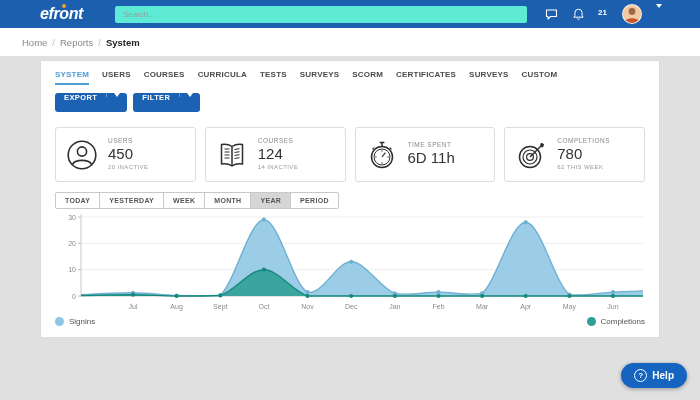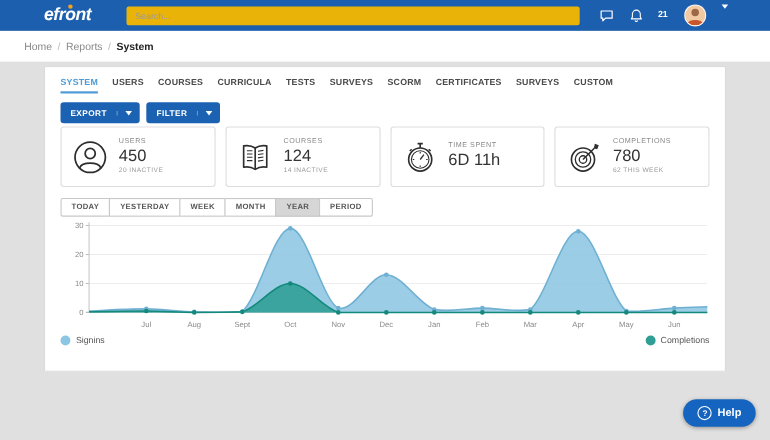--- a/index.html
+++ b/index.html
@@ -9,21 +9,21 @@
     -webkit-font-smoothing:antialiased;
   }
   
   .topbar{position:absolute;top:0;left:0;right:0;height:28px;background:var(--brand,#1c5fae);
     display:flex;align-items:center;z-index:5;}
   .logo{margin-left:40px;font-size:16px;font-weight:bold;color:#fff;letter-spacing:-.4px;display:flex;font-style:italic;}
   .logo .logo-o{position:relative;}
   .logo .logo-o::after{content:"";position:absolute;top:-1px;left:50%;transform:translateX(-50%);
     width:4px;height:4px;border-radius:50%;background:#f6a21d;}
   .search{margin-left:32px;width:396px;height:17px;border:none;border-radius:2px;
-    font-size:8px;padding:0 8px;color:#333;background:#eab308;outline:none;font-family:inherit;}
+    font-size:8px;padding:0 8px;color:#333;background:#5eead4;outline:none;font-family:inherit;}
   .search::placeholder{color:#9a9a9a;}
   .top-right{margin-left:auto;margin-right:38px;display:flex;align-items:center;gap:15px;}
   .icon-btn{display:flex;align-items:flex-start;gap:14px;cursor:pointer;}
   .bell-count{color:#fff;font-size:8px;font-weight:bold;}
   .avatar{width:18px;height:18px;border-radius:50%;overflow:hidden;border:1.5px solid rgba(255,255,255,.8);
     display:block;background:#f1c9a3;}
   .caret-down{width:0;height:0;border-left:3px solid transparent;border-right:3px solid transparent;
     border-top:4px solid #fff;}
   
   .breadcrumbbar{position:absolute;top:28px;left:0;right:0;height:28px;background:#fff;
@@ -31,28 +31,28 @@
   .crumb{cursor:pointer;}
   .crumb-sep{color:#bbb;}
   .crumb-current{font-weight:bold;color:#222;}
   
   .panel{position:absolute;left:40px;top:60px;width:620px;height:278px;background:#fff;
     border:1px solid #dcdcdc;box-sizing:border-box;padding:9px 14px 0;}
   .tabs-row{display:flex;gap:13px;font-size:8px;font-weight:bold;color:#4a4a4a;letter-spacing:.2px;}
   .tab{padding-bottom:4px;cursor:pointer;border-bottom:2px solid transparent;}
   .tab.active{color:#4f9bd6;border-bottom-color:#4f9bd6;}
   .toolbar-row{margin-top:8px;display:flex;gap:6px;}
-  .btn-blue{display:flex;align-items:center;background:#1c62b2;color:#fff;border-radius:3px;
+  .btn-blue{display:flex;align-items:flex-start;background:#1c62b2;color:#fff;border-radius:3px;
     height:19px;cursor:pointer;overflow:hidden;}
   .btn-main{display:flex;align-items:center;padding:0 9px;font-size:7.5px;font-weight:bold;letter-spacing:.4px;}
   .btn-caret{display:flex;align-items:center;padding:0 7px;border-left:1px solid rgba(255,255,255,.35);}
   .btn-caret i{width:0;height:0;border-left:3px solid transparent;border-right:3px solid transparent;
     border-top:4px solid #fff;}
   
-  .cards-row{margin-top:3px;display:flex;gap:9px;}
+  .cards-row{margin-top:15px;display:flex;gap:9px;}
   .card{flex:1;border:1px solid #ddd;border-radius:3px;height:55px;display:flex;align-items:center;
     padding:0 9px;gap:9px;box-sizing:border-box;background:#fff;}
   .card svg{flex:none;}
   .card-txt{display:flex;flex-direction:column;line-height:1.25;}
   .card-label{font-size:6.5px;color:#8a8a8a;letter-spacing:.5px;}
   .card-value{font-size:15px;color:#333;}
   .card-sub{font-size:6px;color:#9a9a9a;letter-spacing:.4px;}
   
   .range-row{margin-top:10px;display:inline-flex;}
   .range-btn{border:1px solid #c8c8c8;margin-left:-1px;background:#fff;font-size:7px;font-weight:bold;

